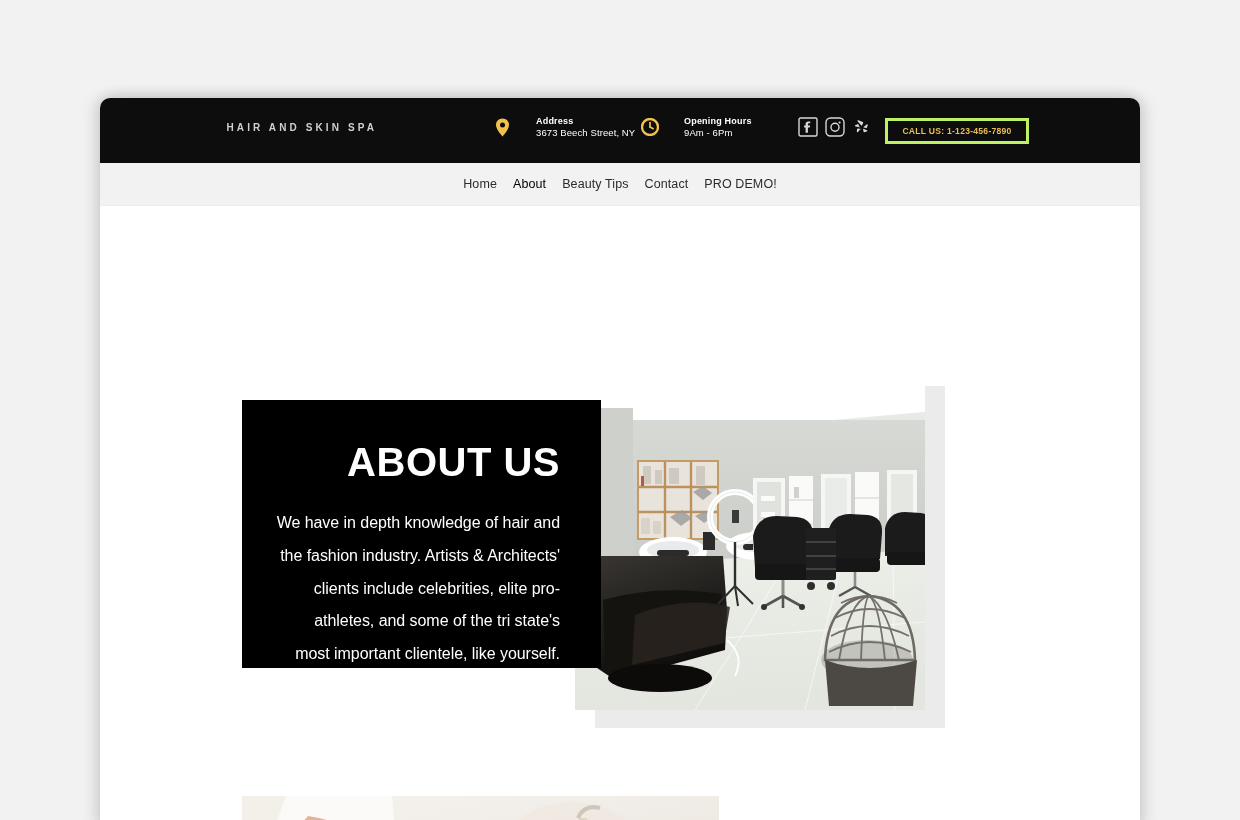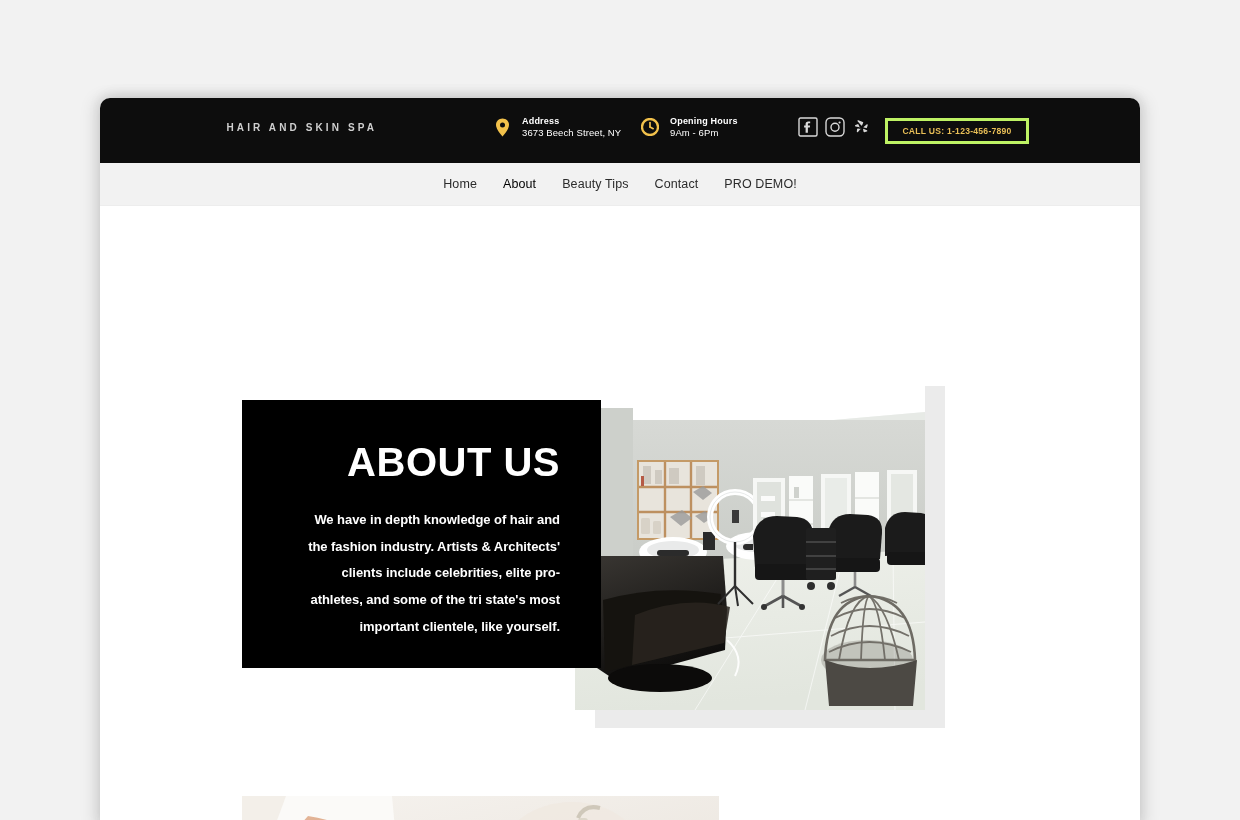--- a/index.html
+++ b/index.html
@@ -69,21 +69,21 @@
   .logo-sub {
     margin-top: 13px;
     color: #cfcfcf;
     font-size: 10px;
     letter-spacing: 3.1px;
     font-weight: 700;
     text-align: right;
   }
 
   
-  .info-group { position: absolute; display: flex; align-items: center; gap: 10px; }
+  .info-group { position: absolute; display: flex; align-items: center; gap: 24px; }
   .info-group.addr { left: 392px; top: 17px; }
   .info-group.hours { left: 540px; top: 17px; }
   .info-icon { width: 20px; height: 22px; display: flex; align-items: center; justify-content: center; flex: none; }
   .info-lines { line-height: 1.35; }
   .info-label { color: #ffffff; font-size: 9px; font-weight: 700; letter-spacing: 0.2px; }
   .info-value { color: #ffffff; font-size: 9.5px; font-weight: 400; letter-spacing: 0.1px; }
 
   
   .socials {
     position: absolute;
@@ -107,21 +107,21 @@
     cursor: pointer;
   }
 
   
   .navbar {
     height: 43px;
     background: #f2f2f2;
     display: flex;
     align-items: center;
     justify-content: center;
-    gap: 22px;
+    gap: 12px;
     border-bottom: 1px solid #ededed;
   }
   .nav-item {
     font-size: 12.5px;
     color: #2b2b2b;
     letter-spacing: 0.1px;
     cursor: pointer;
     padding: 2px 2px;
   }
   .nav-item.active { color: #000000; }
@@ -150,35 +150,35 @@
     overflow: hidden;
     background: #cfd2ce;
   }
 
   
   .about-box {
     position: absolute;
     left: 142px; top: 194px;
     width: 359px; height: 268px;
     background: #000000;
-    padding: 42px 41px 0 57px;
+    padding: 42px 41px 0 34px;
   }
   .about-title {
     color: #ffffff;
     font-size: 40px;
     font-weight: 700;
     letter-spacing: 0.5px;
     text-align: right;
     line-height: 1;
   }
   .about-para {
     margin-top: 25px;
     color: #ffffff;
-    font-size: 13px;
-    font-weight: 700;
+    font-size: 16px;
+    font-weight: 400;
     line-height: 2.05;
     text-align: right;
     letter-spacing: -0.05px;
   }
 
   
   .wash-photo {
     position: absolute;
     left: 142px; top: 590px;
     width: 477px; height: 180px;

